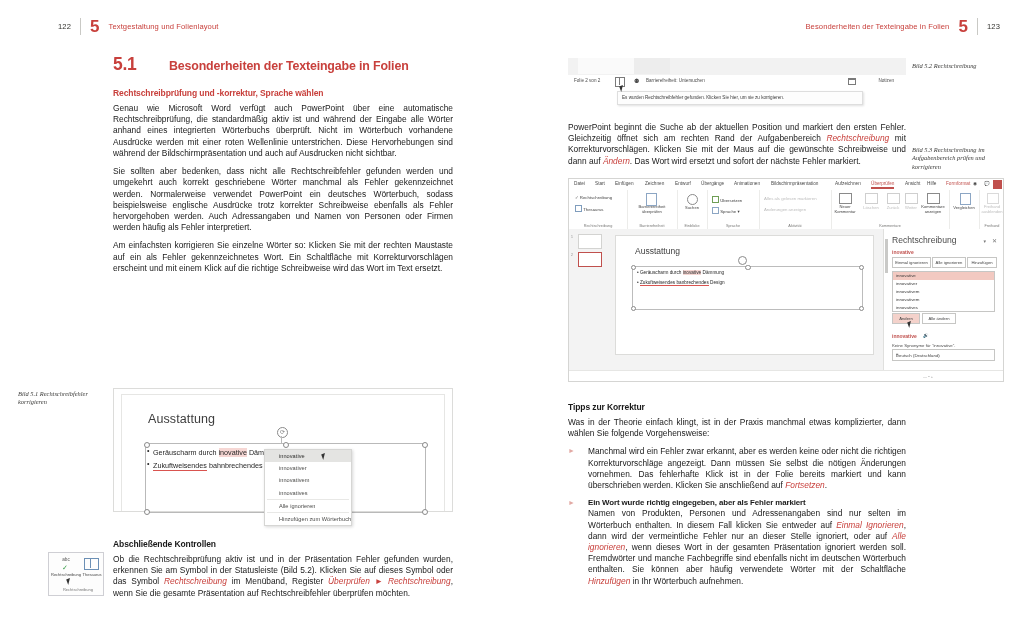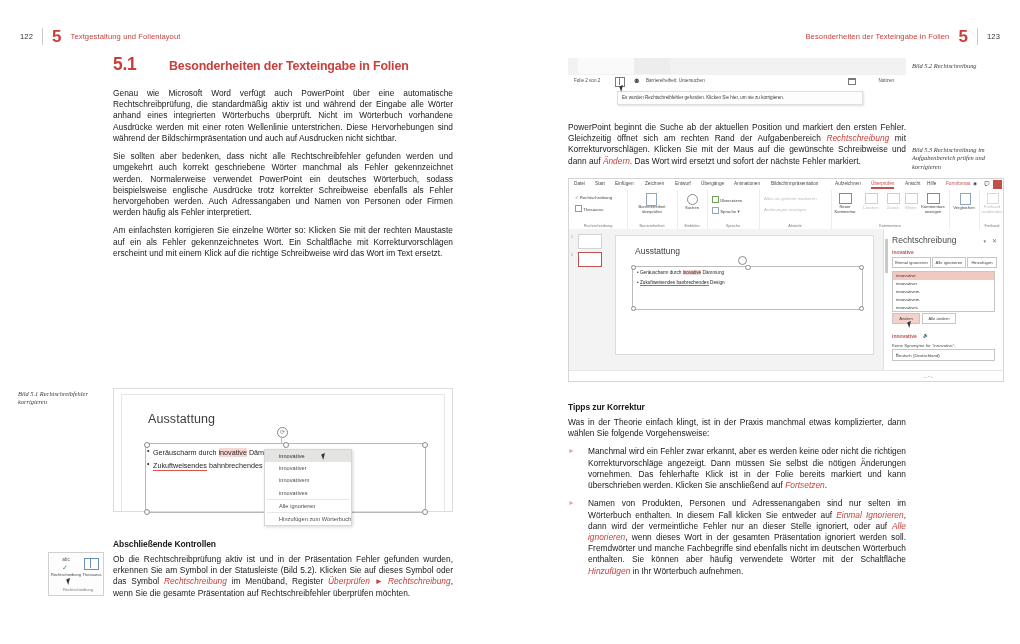--- a/index.html
+++ b/index.html
@@ -4,21 +4,21 @@
 <style>
   html,body{margin:0;padding:0;}
   body{
     width:1020px;height:644px;background:#ffffff;
     font-family:"Liberation Sans", sans-serif;
     color:#1a1a1a;overflow:hidden;position:relative;
   }
   .page{position:absolute;inset:0;}
 
   
-  .rh{position:absolute;top:28px;font-size:7.4px;letter-spacing:.1px;}
+  .rh{position:absolute;top:18px;font-size:7.4px;letter-spacing:.1px;margin-left:38px;}
   .rh-left{left:20px;display:flex;align-items:center;gap:9px;}
   .rh-right{right:20px;display:flex;align-items:center;gap:9px;}
   .rh .folio{color:#33332f;font-size:7.6px;}
   .rh .chapnum{color:#c8403c;font-weight:bold;font-size:17px;line-height:1;
                 font-family:"Liberation Sans", sans-serif;}
   .rh .title{color:#c8403c;font-size:7.6px;}
   .rule{width:1px;height:17px;background:#c9c9c5;display:inline-block;}
 
   
   .col-left{position:absolute;left:113px;top:54px;width:340px;}
@@ -198,20 +198,21 @@
     <span class="chapnum">5</span>
     <span class="rule"></span>
     <span class="folio">123</span>
   </div>
 
   <div class="col-left">
     <h2 class="sec">
       <span class="num">5.1</span>
       <span class="txt">Besonderheiten der Texteingabe in Folien</span>
     </h2>
+    <h3 class="red">Rechtschreibprüfung und -korrektur, Sprache wählen</h3>
     <p>Genau wie Microsoft Word verfügt auch PowerPoint über eine automatische Rechtschreibprüfung, die standardmäßig aktiv ist und während der Eingabe alle Wörter anhand eines integrierten Wörterbuchs überprüft. Nicht im Wörterbuch vorhandene Ausdrücke werden mit einer roten Wellenlinie unterstrichen. Diese Hervorhebungen sind während der Bildschirmpräsentation und auch auf Ausdrucken nicht sichtbar.</p>
     <p>Sie sollten aber bedenken, dass nicht alle Rechtschreibfehler gefunden werden und umgekehrt auch korrekt geschriebene Wörter manchmal als Fehler gekennzeichnet werden. Normalerweise verwendet PowerPoint ein deutsches Wörterbuch, sodass beispielsweise englische Ausdrücke trotz korrekter Schreibweise ebenfalls als Fehler hervorgehoben werden. Auch Adressangaben und Namen von Personen oder Firmen werden häufig als Fehler interpretiert.</p>
     <p>Am einfachsten korrigieren Sie einzelne Wörter so: Klicken Sie mit der rechten Maustaste auf ein als Fehler gekennzeichnetes Wort. Ein Schaltfläche mit Korrekturvorschlägen erscheint und mit einem Klick auf die richtige Schreibweise wird das Wort im Text ersetzt.</p>
   </div>
 
   <div class="margin-left caption" style="top:390px;">Bild 5.1 Rechtschreibfehler korrigieren</div>
 
   <div class="fig1">
     <div class="inner">
       <div class="stitle">Ausstattung</div>
@@ -423,18 +424,19 @@
     <div class="tip">
       <div class="tri">►</div>
       <div class="body">
         <p><span>Manchmal wird ein Fehler zwar erkannt, aber es werden keine oder nicht die richtigen Korrekturvorschläge angezeigt. Dann müssen Sie selbst die nötigen Änderungen vornehmen. Das fehlerhafte Klick ist in der Folie bereits markiert und kann überschrieben werden. Klicken Sie anschließend auf </span><span class="it">Fortsetzen</span><span>.</span></p>
       </div>
     </div>
 
     <div class="tip">
       <div class="tri">►</div>
       <div class="body">
+        <div class="hd">Ein Wort wurde richtig eingegeben, aber als Fehler markiert</div>
         <p><span>Namen von Produkten, Personen und Adressenangaben sind nur selten im Wörterbuch enthalten. In diesem Fall klicken Sie entweder auf </span><span class="it">Einmal Ignorieren</span><span>, dann wird der vermeintliche Fehler nur an dieser Stelle ignoriert, oder auf </span><span class="it">Alle ignorieren</span><span>, wenn dieses Wort in der gesamten Präsentation ignoriert werden soll. Fremdwörter und manche Fachbegriffe sind ebenfalls nicht im deutschen Wörterbuch enthalten. Sie können aber häufig verwendete Wörter mit der Schaltfläche </span><span class="it">Hinzufügen</span><span> in Ihr Wörterbuch aufnehmen.</span></p>
       </div>
     </div>
   </div>
 
 </div>
 
 </body></html>

